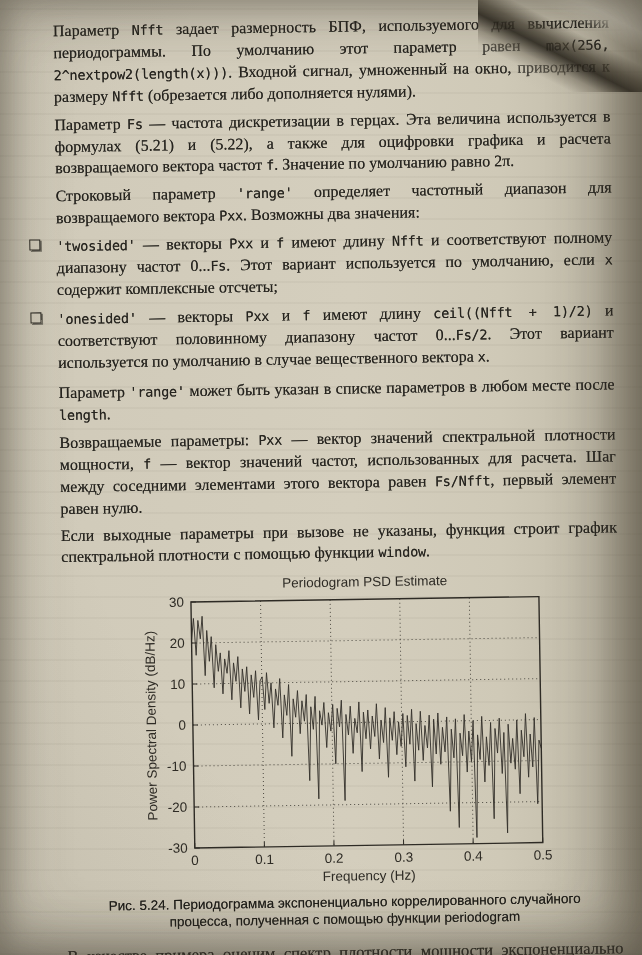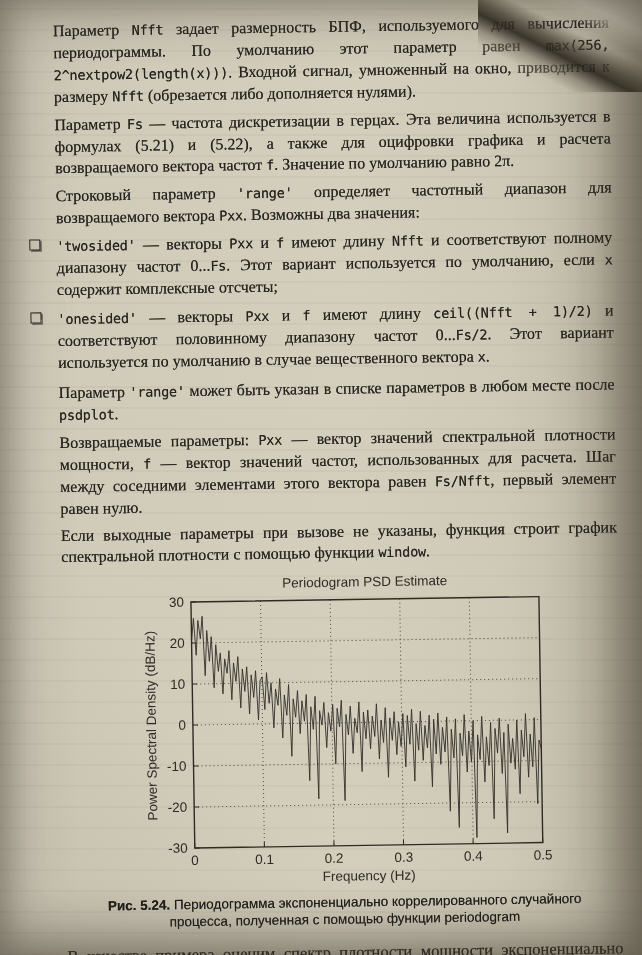--- a/index.html
+++ b/index.html
@@ -54,38 +54,38 @@
     font-family:"DejaVu Sans Mono", monospace; font-size:13.5px;
     letter-spacing:-0.2px;
   }
   figure{ margin:10px 0 0 0; text-align:center; }
   figure svg{ display:inline-block; margin-left:34px; }
   figcaption{
     font-family:"Liberation Sans", sans-serif; font-size:13.5px; line-height:17px;
     color:#1f1e1a; max-width:524px; margin:4px auto 0; text-align:center;
     text-shadow:0 0 .5px rgba(31,30,26,0.7);
   }
-  figcaption b{ font-weight:bold; }
+  figcaption b{ font-weight:normal; }
   #paras-bottom{ margin-top:14px; }
   #paras-bottom .para{ font-size:16.5px; }
 </style>
 </head>
 <body>
 
 <div class="page">
   <div class="corner-curl"></div>
 
   <div class="content">
     <div id="paras-top">
         <div class="para"><span>Параметр </span><span class="code">Nfft</span><span> задает размерность БПФ, используемого для вычисления периодограммы. По умолчанию этот параметр равен </span><span class="code">max(256, 2^nextpow2(length(x)))</span><span>. Входной сигнал, умноженный на окно, приводится к размеру </span><span class="code">Nfft</span><span> (обрезается либо дополняется нулями).</span></div>
         <div class="para"><span>Параметр </span><span class="code">Fs</span><span> — частота дискретизации в герцах. Эта величина используется в формулах (5.21) и (5.22), а также для оцифровки графика и расчета возвращаемого вектора частот </span><span class="code">f</span><span>. Значение по умолчанию равно 2π.</span></div>
         <div class="para"><span>Строковый параметр </span><span class="code">'range'</span><span> определяет частотный диапазон для возвращаемого вектора </span><span class="code">Pxx</span><span>. Возможны два значения:</span></div>
         <div class="para bullet"><span class="marker"></span><span class="code">'twosided'</span><span> — векторы </span><span class="code">Pxx</span><span> и </span><span class="code">f</span><span> имеют длину </span><span class="code">Nfft</span><span> и соответствуют полному диапазону частот 0...</span><span class="code">Fs</span><span>. Этот вариант используется по умолчанию, если </span><span class="code">x</span><span> содержит комплексные отсчеты;</span></div>
         <div class="para bullet"><span class="marker"></span><span class="code">'onesided'</span><span> — векторы </span><span class="code">Pxx</span><span> и </span><span class="code">f</span><span> имеют длину </span><span class="code">ceil((Nfft + 1)/2)</span><span> и соответствуют половинному диапазону частот 0...</span><span class="code">Fs/2</span><span>. Этот вариант используется по умолчанию в случае вещественного вектора </span><span class="code">x</span><span>.</span></div>
-        <div class="para"><span>Параметр </span><span class="code">'range'</span><span> может быть указан в списке параметров в любом месте после </span><span class="code">psdplot</span><span>.</span></div>
+        <div class="para"><span>Параметр </span><span class="code">'range'</span><span> может быть указан в списке параметров в любом месте после </span><span class="code">length</span><span>.</span></div>
         <div class="para"><span>Возвращаемые параметры: </span><span class="code">Pxx</span><span> — вектор значений спектральной плотности мощности, </span><span class="code">f</span><span> — вектор значений частот, использованных для расчета. Шаг между соседними элементами этого вектора равен </span><span class="code">Fs/Nfft</span><span>, первый элемент равен нулю.</span></div>
         <div class="para"><span>Если выходные параметры при вызове не указаны, функция строит график спектральной плотности с помощью функции </span><span class="code">window</span><span>.</span></div>
       </div>
 
     <figure>
       <svg id="chart" width="430" height="312" viewBox="0 0 430 312">
           <text x="223" y="13" text-anchor="middle" font-family="&quot;Liberation Sans&quot;, sans-serif" font-size="13.5" fill="#2e2b25">Periodogram PSD Estimate</text>
           <line x1="118.60000000000001" y1="26" x2="118.60000000000001" y2="272" stroke="#4d4a42" stroke-width="1" stroke-dasharray="1 3"></line>
           <line x1="188.20000000000002" y1="26" x2="188.20000000000002" y2="272" stroke="#4d4a42" stroke-width="1" stroke-dasharray="1 3"></line>
           <line x1="257.79999999999995" y1="26" x2="257.79999999999995" y2="272" stroke="#4d4a42" stroke-width="1" stroke-dasharray="1 3"></line>

